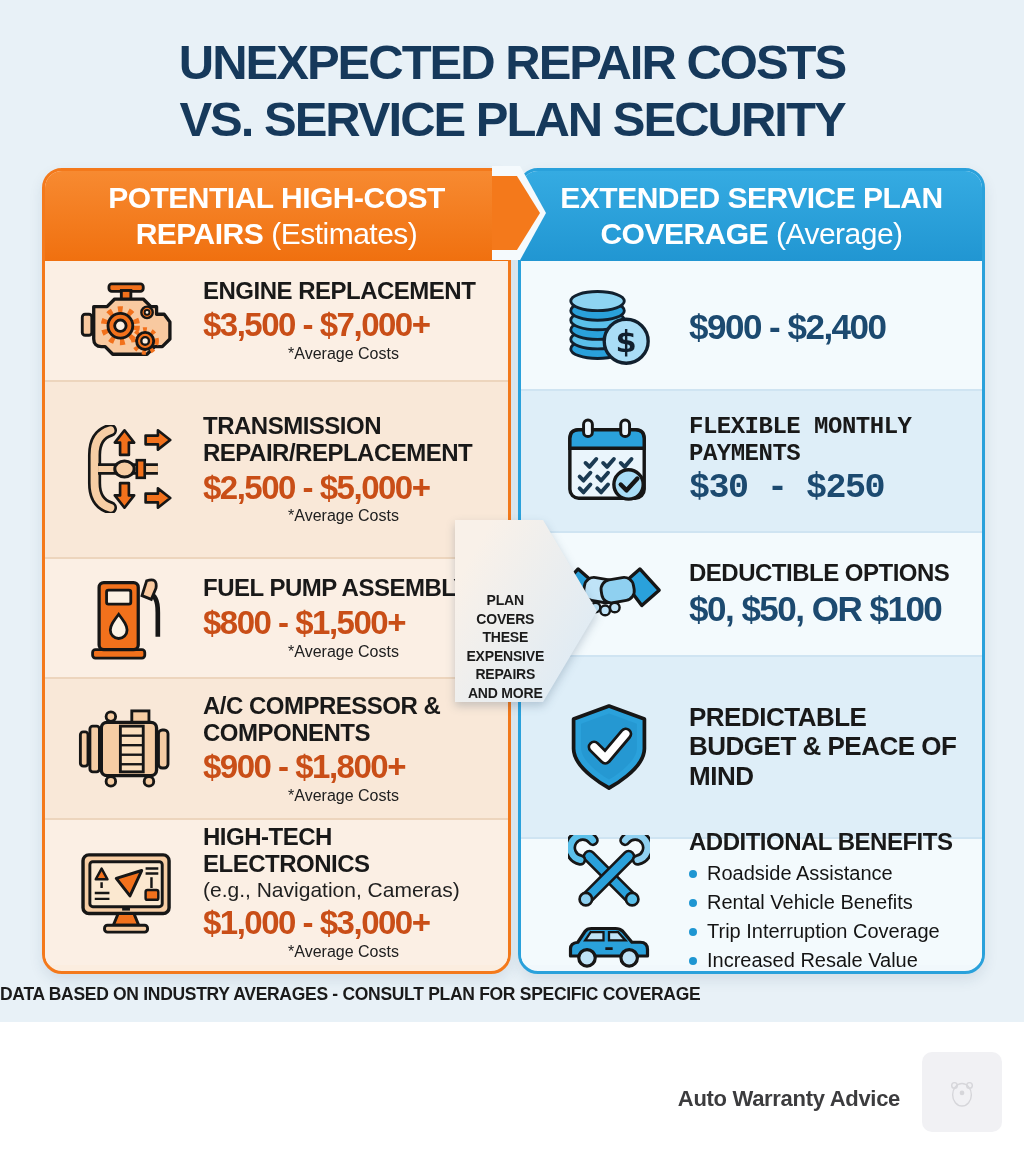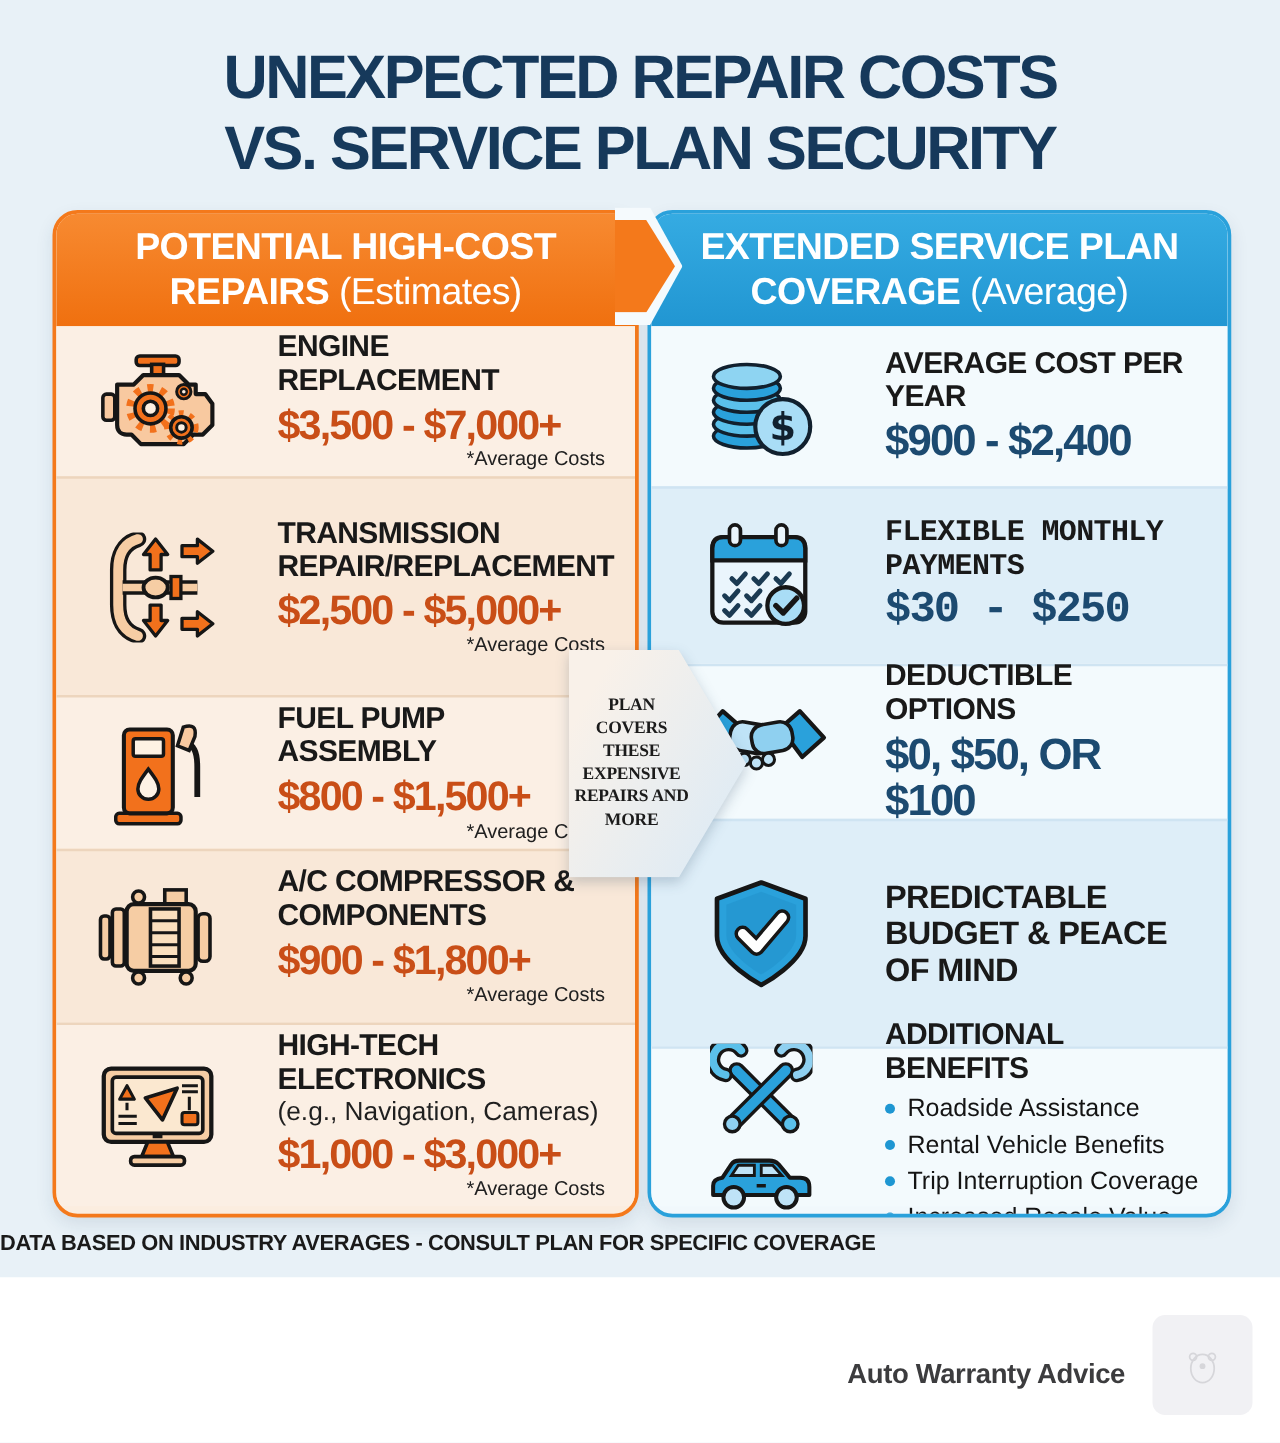--- a/index.html
+++ b/index.html
@@ -28,54 +28,54 @@
   .notch-white{position:absolute;left:492px;top:166px;width:54px;height:94px;z-index:4;
     background:#F5FAFD;clip-path:polygon(0 0,52% 0,100% 50%,52% 100%,0 100%);}
   .notch-orange{position:absolute;left:492px;top:176px;width:48px;height:74px;z-index:5;
     background:#F4791B;clip-path:polygon(0 0,52% 0,100% 50%,52% 100%,0 100%);}
 
   .rows{display:flex;flex-direction:column;height:704px;}
   .row{display:flex;align-items:center;padding:4px 16px 4px 8px;box-sizing:border-box;}
   .icon-box{width:150px;flex:none;display:flex;align-items:center;justify-content:center;
     flex-direction:column;gap:4px;}
   .panel-right .icon-box{width:160px;}
-  .row-text{flex:1;min-width:0;padding-right:6px;margin-left:19px;}
+  .row-text{flex:1;min-width:0;padding-right:6px;}
 
   .panel-left .row:nth-child(1){height:126px;background:#FBEFE4;}
   .panel-left .row:nth-child(2){height:188px;background:#F9E8D8;}
   .panel-left .row:nth-child(3){height:128px;background:#FBEFE4;}
   .panel-left .row:nth-child(4){height:150px;background:#F9E8D8;}
   .panel-left .row:nth-child(5){height:154px;background:#FBEFE4;}
   .panel-left .row + .row{border-top:2px solid #EDD5BD;}
 
   .panel-right .row:nth-child(1){height:128px;background:#F3FAFD;}
   .panel-right .row:nth-child(2){height:142px;background:#DEEEF8;font-family:Liberation Mono, monospace;}
   .panel-right .row:nth-child(3){height:124px;background:#F3FAFD;}
   .panel-right .row:nth-child(4){height:182px;background:#DEEEF8;}
   .panel-right .row:nth-child(5){height:128px;background:#F3FAFD;}
   .panel-right .row + .row{border-top:2px solid #CFE4F2;}
 
   .row-title{font-size:24px;font-weight:800;color:#191919;line-height:1.12;letter-spacing:-0.5px;}
   .row-subtitle{font-size:21px;font-weight:400;color:#1F1F1F;line-height:1.15;}
   .row-price{font-size:33px;font-weight:800;letter-spacing:-1.5px;line-height:1.08;margin-top:3px;}
   .price-orange{color:#C94E17;}
   .price-blue{color:#1C4A70;font-size:35px;}
-  .row-note{font-size:16px;color:#202020;text-align:right;margin-top:2px;padding-right:2px;}
+  .row-note{font-size:16px;color:#202020;text-align:center;margin-top:2px;padding-right:2px;}
 
   .benefits{list-style:none;margin:4px 0 0 0;padding:0;}
   .benefits li{display:flex;align-items:center;gap:10px;font-size:20px;color:#141414;
     line-height:1.45;}
   .benefits .dot{width:8px;height:8px;border-radius:50%;background:#1E96D2;flex:none;}
 
   
   .mid-arrow{position:absolute;left:455px;top:520px;width:142px;height:182px;z-index:6;
     filter:drop-shadow(0 4px 5px rgba(20,50,80,.22));}
   .arrow-shape{width:100%;height:100%;background:linear-gradient(120deg,#F9F1E9 15%,#DFEBF4 85%);
     clip-path:polygon(0 0,62% 0,100% 50%,62% 100%,0 100%);
-    display:flex;align-items:center;font-family:Liberation Serif, serif;}
+    display:flex;align-items:flex-end;}
   .arrow-text{width:68%;text-align:center;font-size:14px;font-weight:800;color:#1B1B1B;
     line-height:1.32;letter-spacing:-0.2px;padding-left:4px;box-sizing:border-box;}
 
   .disclaimer{position:absolute;left:0;top:984px;width:980px;text-align:left;
     font-size:17.5px;font-weight:700;color:#1A1A1A;letter-spacing:-0.3px;}
 
   .branding{position:absolute;top:1064px;right:124px;text-align:right;margin-top:22px;}
   .brand-name{font-size:22px;font-weight:800;color:#3C3C3E;letter-spacing:-0.3px;}
   .brand-url{font-size:19px;font-weight:400;color:#8E8E93;margin-top:3px;}
   .brand-badge{position:absolute;top:1052px;right:22px;width:80px;height:80px;border-radius:10px;
@@ -239,21 +239,20 @@
               <ellipse cx="34" cy="50" rx="28" ry="10" fill="#2AA1DB"></ellipse>
               <ellipse cx="34" cy="40" rx="28" ry="10" fill="#5BC0EA"></ellipse>
               <ellipse cx="34" cy="30" rx="28" ry="10" fill="#2AA1DB"></ellipse>
               <ellipse cx="34" cy="20" rx="28" ry="10" fill="#8ED4F2"></ellipse>
             </g>
             <circle cx="64" cy="62" r="23" fill="#A9DDF6" stroke="#11202E" stroke-width="3.5"></circle>
             <text x="64" y="73" text-anchor="middle" font-size="32" font-weight="bold" fill="#11202E" font-family="DejaVu Sans, sans-serif">$</text>
           </svg>
         </div>
         <div class="row-text">
-          <div class="row-title">AVERAGE COST PER YEAR</div>
           <div class="row-price price-blue">$900 - $2,400</div>
         </div>
       </div>
 
       <div class="row">
         <div class="icon-box">
           <svg viewBox="0 0 92 92" width="90" height="90">
             <rect x="6" y="14" width="76" height="70" rx="9" fill="#EAF5FC" stroke="#161616" stroke-width="3.5"></rect>
             <path d="M6 23 q0 -9 9 -9 h58 q9 0 9 9 v10 H6 Z" fill="#2AA1DB" stroke="#161616" stroke-width="3.5"></path>
             <rect x="20" y="4" width="9" height="17" rx="4.5" fill="#EAF5FC" stroke="#161616" stroke-width="3"></rect>

